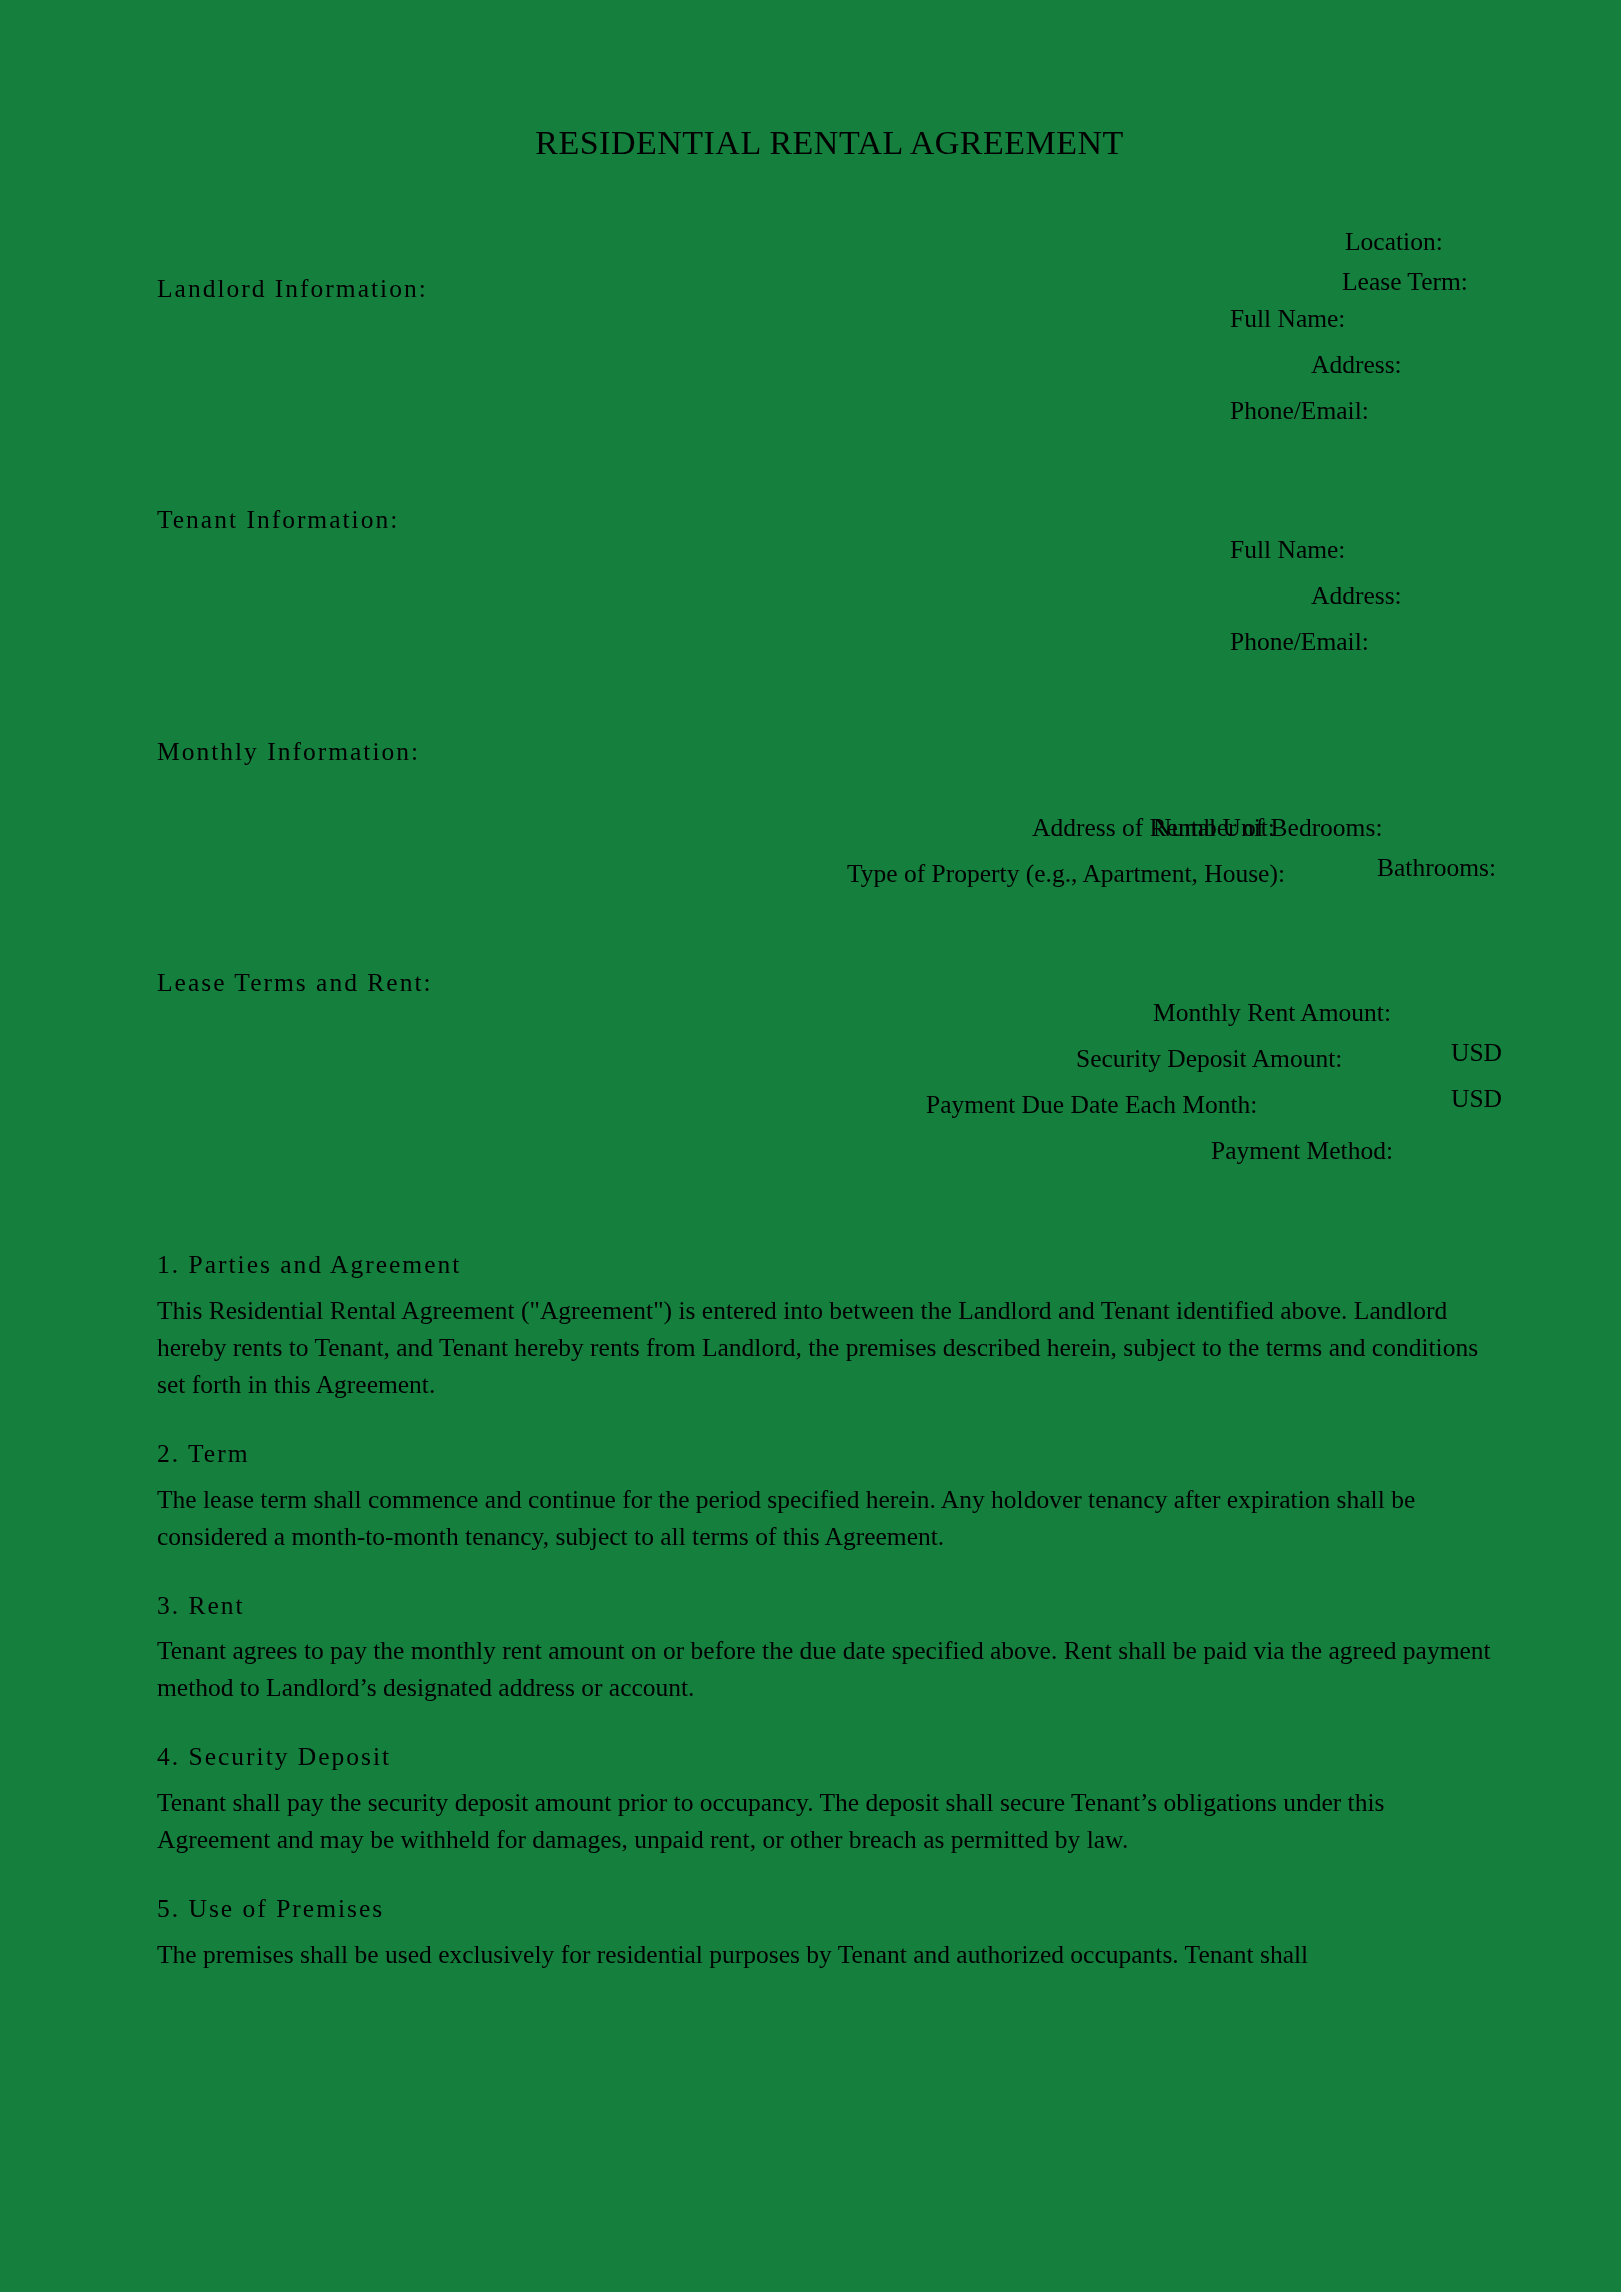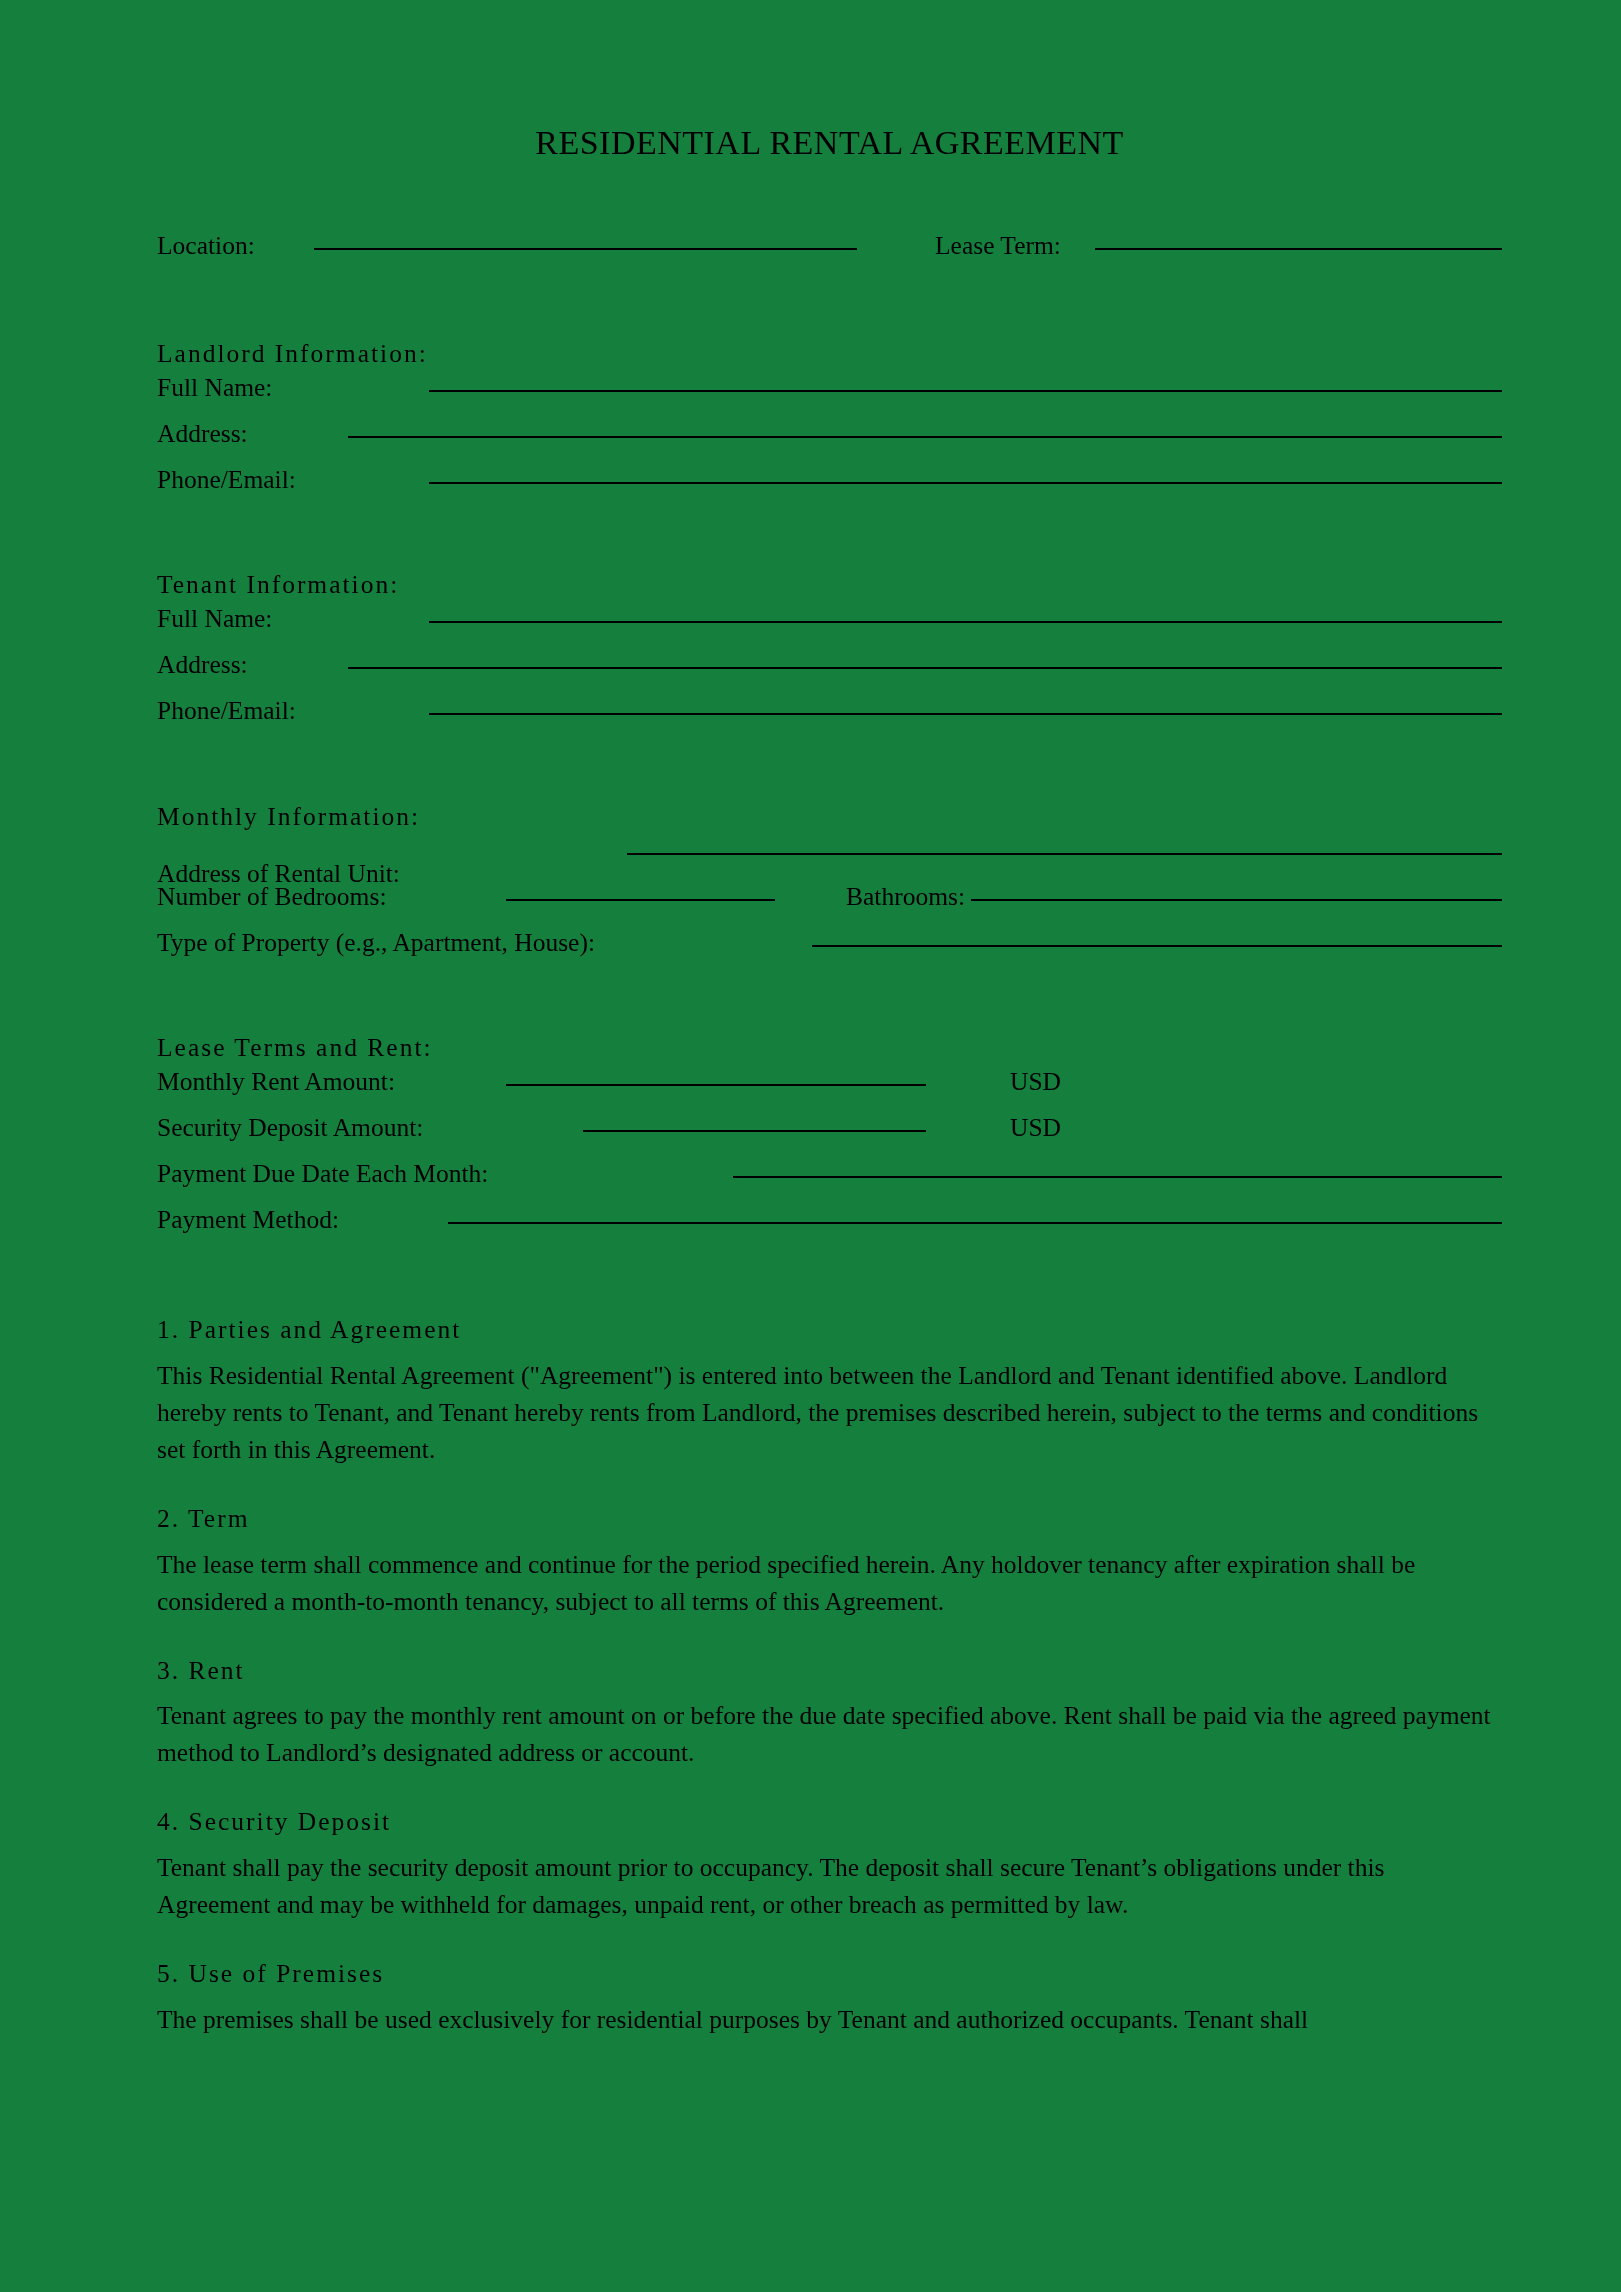--- a/index.html
+++ b/index.html
@@ -16,28 +16,28 @@
     overflow: hidden;
   }
   .title {
     text-align: center;
     font-size: 34px;
     line-height: 39px;
     letter-spacing: 0.5px;
     white-space: nowrap;
   }
   
-  .frow { display: flex; align-items: center; height: 46px; }
+  .frow { display: flex; align-items: flex-end; height: 46px; flex-direction: column; }
   .lbl { padding-bottom: 7.8px; white-space: nowrap; box-sizing: border-box; }
   .fline { height: 2.9px; background: #000000; margin-bottom: 2px; }
   .grow { flex: 1; }
   
   .gh { letter-spacing: 2px; line-height: 31px; white-space: nowrap; }
   .mt-first { margin-top: 65px; }
-  .mt-g1 { margin-top: 65px; }
+  .mt-g1 { }
   .mt-g2 { margin-top: 62px; }
   .mt-g3 { margin-top: 63px; }
   .mt-g4 { margin-top: 62px; }
   .sec { margin-top: 35px; }
   .sec-first { margin-top: 67px; }
   .sec-body { margin-top: 11.8px; line-height: 37px; }
   
   .w-loc-lbl    { width: 157px; }
   .w-loc-line   { width: 543px; }
   .w-lease-lbl  { width: 238px; padding-left: 78px; }

